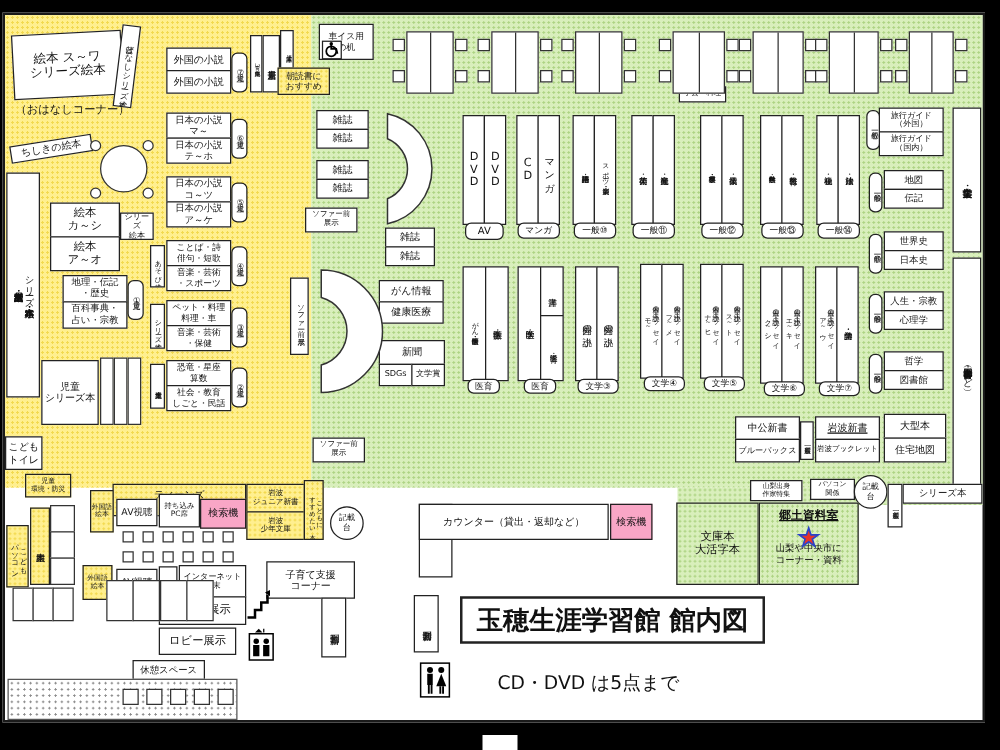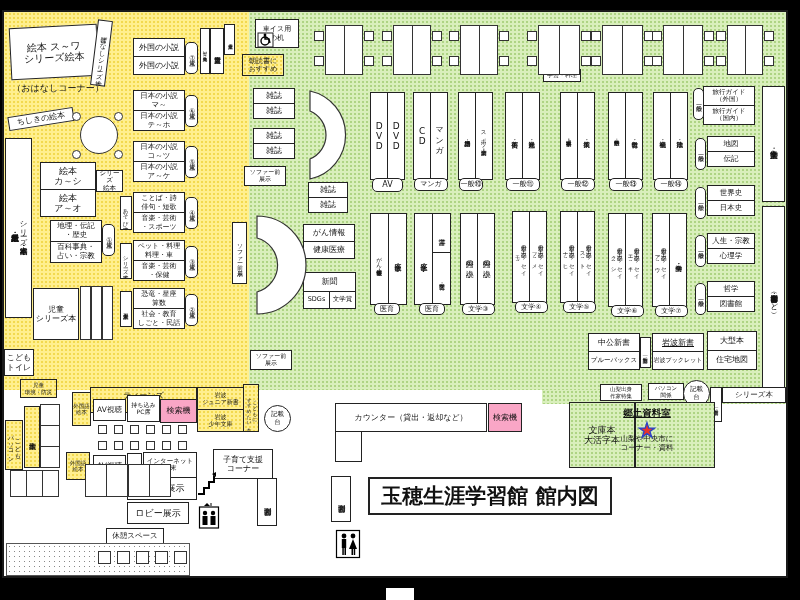--- a/index.html
+++ b/index.html
@@ -6,21 +6,21 @@
   #viewport{position:relative;width:800px;height:600px;background:#000;overflow:hidden;
     font-family:"DejaVu Sans","Liberation Sans",sans-serif;color:#111;}
   #map{position:absolute;left:2px;top:10px;width:782px;height:564px;background:#fff;border:2px solid #1a1a1a;}
   .region{position:absolute;}
   .ypat{background-color:#ffef8f;background-image:radial-gradient(#f2d94f 1px, rgba(0,0,0,0) 1px);background-size:4px 4px;}
   .gpat{background-color:#d9efbc;background-image:radial-gradient(#aed484 1px, rgba(0,0,0,0) 1px);background-size:4px 4px;}
   .bx{position:absolute;box-sizing:border-box;background:#fff;border:1px solid #222;
       display:flex;align-items:center;justify-content:center;text-align:center;
       white-space:pre-line;line-height:1.15;overflow:hidden;}
   .bx.yb{background-color:#ffef8f;background-image:radial-gradient(#f2d94f 1px, rgba(0,0,0,0) 1px);background-size:4px 4px;}
-  .bx.g{background-color:#d9efbc;background-image:radial-gradient(#aed484 1px, rgba(0,0,0,0) 1px);background-size:4px 4px;margin-left:28px;}
+  .bx.g{background-color:#d9efbc;background-image:radial-gradient(#aed484 1px, rgba(0,0,0,0) 1px);background-size:4px 4px;}
   .bx.p{background:#f9a6c6;}
   .bx.tag{border-radius:5px;background:#fff;}
   .bx.v{writing-mode:vertical-rl;text-orientation:upright;letter-spacing:0;}
   .bx.cir{border-radius:50%;}
   .bx.n{border:none;background:transparent;}
   .bx.u{text-decoration:underline;font-weight:bold;}
   .bx.star{border:none;background:transparent;color:#e8342a;-webkit-text-stroke:1.3px #2b43c8;z-index:5;}
   .fur{position:absolute;box-sizing:border-box;background:#fff;border:1px solid #333;}
   .dotted{position:absolute;box-sizing:border-box;border:1px solid #555;
     background-image:radial-gradient(#888 0.8px, rgba(0,0,0,0) 0.8px);background-size:5px 5px;background-color:#fff;}
@@ -93,34 +93,34 @@
 しごと・民話</div>
       <div class="bx w v" style="left: 120px; top: 291px; width: 12px; height: 36px; font-size: 5.5px;">児童大型本</div>
       <div class="bx tag v" style="left: 185px; top: 294px; width: 13px; height: 32px; font-size: 6.5px;">児童②</div>
       <div class="bx w" style="left: 33px; top: 288px; width: 46px; height: 52px; font-size: 8px;">児童
 シリーズ本</div>
       <div class="bx w" style="left: 4px; top: 349px; width: 30px; height: 27px; font-size: 8px;">こども
 トイレ</div>
       <div class="bx w v" style="left: 224px; top: 24px; width: 11px; height: 31px; font-size: 5px;">児童文庫</div>
       <div class="bx w v" style="left: 210px; top: 28px; width: 14px; height: 46px; font-size: 7px;">児童新書</div>
       <div class="bx w v" style="left: 200px; top: 28px; width: 10px; height: 46px; font-size: 4.5px;">青い鳥文庫・他</div>
-      <div class="bx yb" style="left: 222px; top: 54px; width: 42px; height: 22px; font-size: 7px; margin-left: 20px;">朝読書に
+      <div class="bx yb" style="left: 222px; top: 54px; width: 42px; height: 22px; font-size: 7px;">朝読書に
 おすすめ</div>
       <div class="bx w" style="left: 255px; top: 19px; width: 44px; height: 29px; font-size: 7px;">車イス用
 の机</div>
       <div class="bx w" style="left: 543px; top: 69px; width: 38px; height: 13px; font-size: 6px;">手芸・料理</div>
       <div class="bx w v" style="left: 370px; top: 92px; width: 18px; height: 88px; font-size: 9px;">DVD</div>
       <div class="bx w v" style="left: 387px; top: 92px; width: 18px; height: 88px; font-size: 9px;">DVD</div>
       <div class="bx tag" style="left: 372px; top: 178px; width: 31px; height: 14px; font-size: 8px;">AV</div>
       <div class="bx w v" style="left: 413px; top: 92px; width: 18px; height: 88px; font-size: 9px;">CD</div>
       <div class="bx w v" style="left: 430px; top: 92px; width: 18px; height: 88px; font-size: 8px;">マンガ</div>
       <div class="bx tag" style="left: 414px; top: 178px; width: 34px; height: 13px; font-size: 7px;">マンガ</div>
       <div class="bx w v" style="left: 458px; top: 92px; width: 18px; height: 88px; font-size: 6px;">日本語・外国語</div>
       <div class="bx w v" style="left: 475px; top: 92px; width: 18px; height: 88px; font-size: 5.5px;">スポーツ・音楽・演劇</div>
-      <div class="bx tag" style="left: 459px; top: 178px; width: 24px; height: 13px; font-size: 7px; font-family: Liberation Mono, monospace;">一般⑩</div>
+      <div class="bx tag" style="left: 459px; top: 178px; width: 34px; height: 13px; font-size: 7px;">一般⑩</div>
       <div class="bx w v" style="left: 505px; top: 92px; width: 18px; height: 88px; font-size: 6.5px;">芸術・美術</div>
       <div class="bx w v" style="left: 522px; top: 92px; width: 18px; height: 88px; font-size: 6.5px;">観光・産業</div>
       <div class="bx tag" style="left: 506px; top: 178px; width: 34px; height: 13px; font-size: 7px;">一般⑪</div>
       <div class="bx w v" style="left: 560px; top: 92px; width: 18px; height: 88px; font-size: 5.5px;">手芸・料理・家事</div>
       <div class="bx w v" style="left: 577px; top: 92px; width: 18px; height: 88px; font-size: 6.5px;">技術・工業</div>
       <div class="bx tag" style="left: 561px; top: 178px; width: 34px; height: 13px; font-size: 7px;">一般⑫</div>
       <div class="bx w v" style="left: 608px; top: 92px; width: 18px; height: 88px; font-size: 5.5px;">数学・自然科学</div>
       <div class="bx w v" style="left: 625px; top: 92px; width: 18px; height: 88px; font-size: 6.5px;">民俗・教育</div>
       <div class="bx tag" style="left: 609px; top: 178px; width: 34px; height: 13px; font-size: 7px;">一般⑬</div>
       <div class="bx w v" style="left: 653px; top: 92px; width: 18px; height: 88px; font-size: 6.5px;">税金・福祉</div>
@@ -225,21 +225,21 @@
       <div class="bx yb" style="left: 197px; top: 409px; width: 47px; height: 23px; font-size: 6px;">岩波
 少年文庫</div>
       <div class="bx yb v" style="left: 243px; top: 384px; width: 16px; height: 48px; font-size: 5px;">こどもに
 すすめたい本</div>
       <div class="bx yb" style="left: 66px; top: 452px; width: 24px; height: 28px; font-size: 5.5px;">外国語
 絵本</div>
       <div class="bx w" style="left: 93px; top: 455px; width: 33px; height: 22px; font-size: 7.5px;">AV視聴</div>
       <div class="bx w" style="left: 127px; top: 453px; width: 15px; height: 24px; font-size: 6px;"></div>
       <div class="bx w" style="left: 143px; top: 452px; width: 54px; height: 26px; font-size: 6.5px;">インターネット
 端末</div>
-      <div class="bx w" style="left: 213px; top: 449px; width: 60px; height: 30px; font-size: 8px; text-align: center;">子育て支援
+      <div class="bx w" style="left: 213px; top: 449px; width: 71px; height: 30px; font-size: 8px; text-align: center;">子育て支援
 コーナー</div>
       <div class="bx w" style="left: 127px; top: 477px; width: 70px; height: 23px; font-size: 9px;">階段下展示</div>
       <div class="bx w" style="left: 127px; top: 502px; width: 62px; height: 22px; font-size: 9px;">ロビー展示</div>
       <div class="bx w" style="left: 106px; top: 528px; width: 58px; height: 16px; font-size: 7.5px;">休憩スペース</div>
       <div class="bx w v" style="left: 257px; top: 478px; width: 20px; height: 48px; font-size: 7.5px;">新刊図書</div>
       <div class="bx w v" style="left: 331px; top: 476px; width: 20px; height: 46px; font-size: 7.5px;">新刊図書</div>
       <div class="bx w cir" style="left: 264px; top: 405px; width: 27px; height: 27px; font-size: 6.5px;">記載
 台</div>
       <div class="bx w" style="left: 335px; top: 403px; width: 27px; height: 59px; font-size: 8px;"></div>
       <div class="bx w" style="left: 335px; top: 403px; width: 152px; height: 29px; font-size: 8px;">カウンター（貸出・返却など）</div>
@@ -361,17 +361,18 @@
       <rect x="5.8" y="9" width="4.4" height="9" fill="#000"></rect>
   <rect x="6.3" y="18" width="1.5" height="7" fill="#000"></rect>
       <rect x="8.5" y="18" width="1.5" height="7" fill="#000"></rect>
   <circle cx="17" cy="6" r="2.4" fill="#000"></circle>
       <path d="M17,9 L21,19 L13,19 Z" fill="#000"></path>
   <rect x="15.5" y="19" width="1.5" height="6" fill="#000"></rect>
       <rect x="17.7" y="19" width="1.5" height="6" fill="#000"></rect>
 </svg>
 
 <div id="title-box" style="left:368px;top:477px;width:240px;height:34px;">玉穂生涯学習館 館内図</div>
+<div class="note" style="left:398px;top:537px;">CD・DVD は5点まで</div>
 
 
 <div style="position:absolute;left:386px;top:588px;width:28px;height:12px;background:#fff;"></div>
 
 </div>
 
 </body></html>

